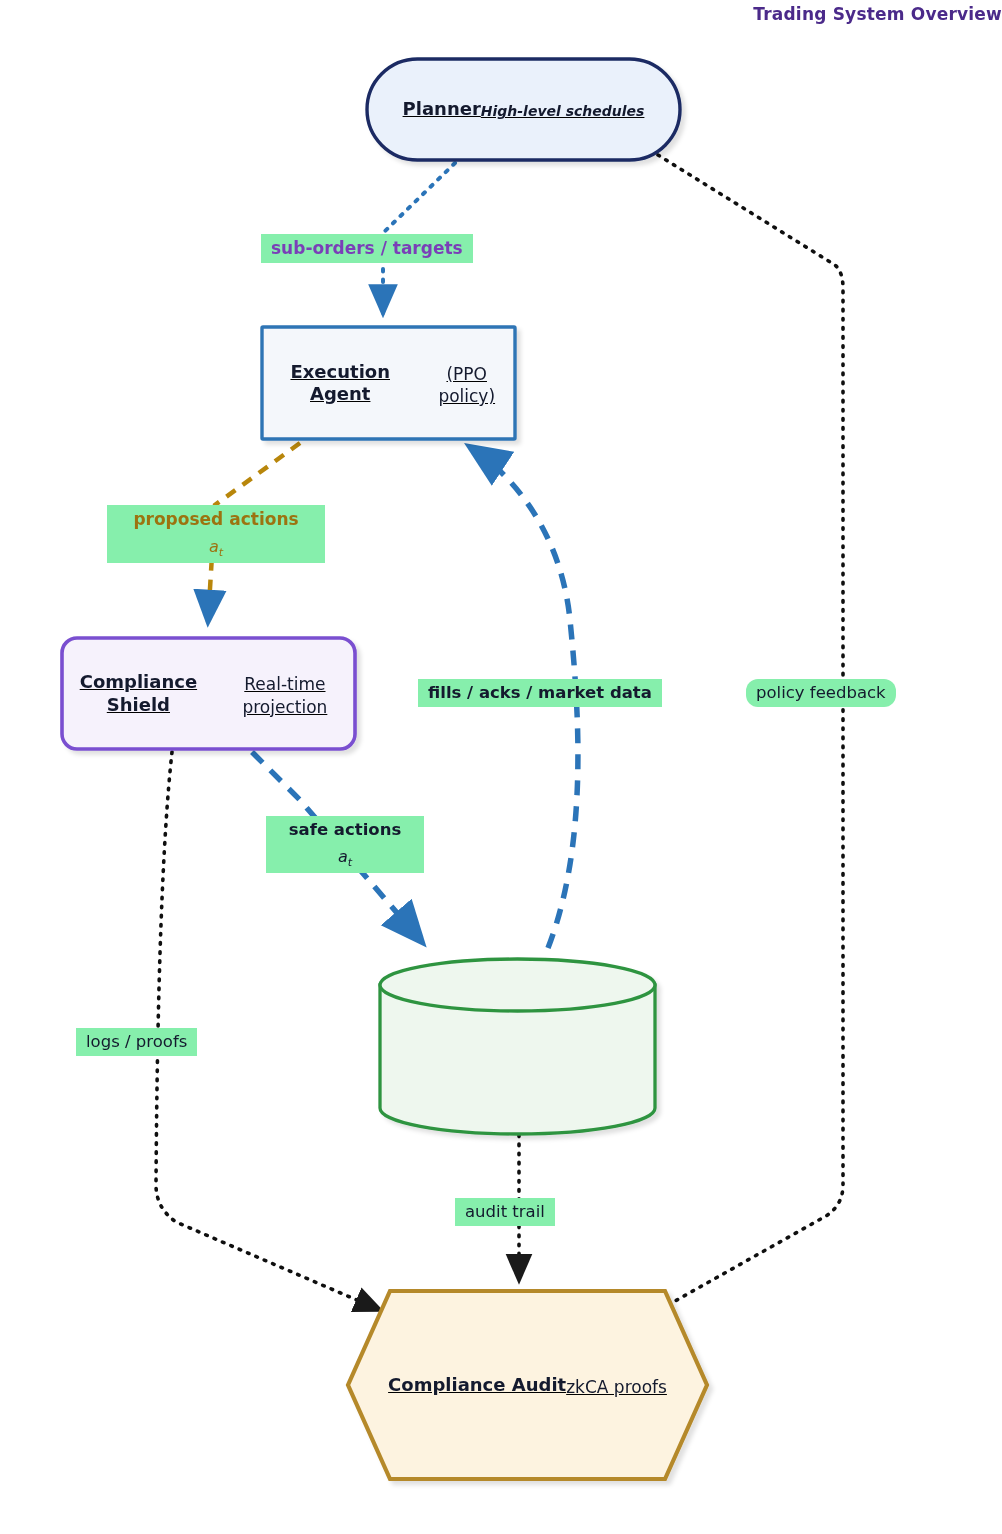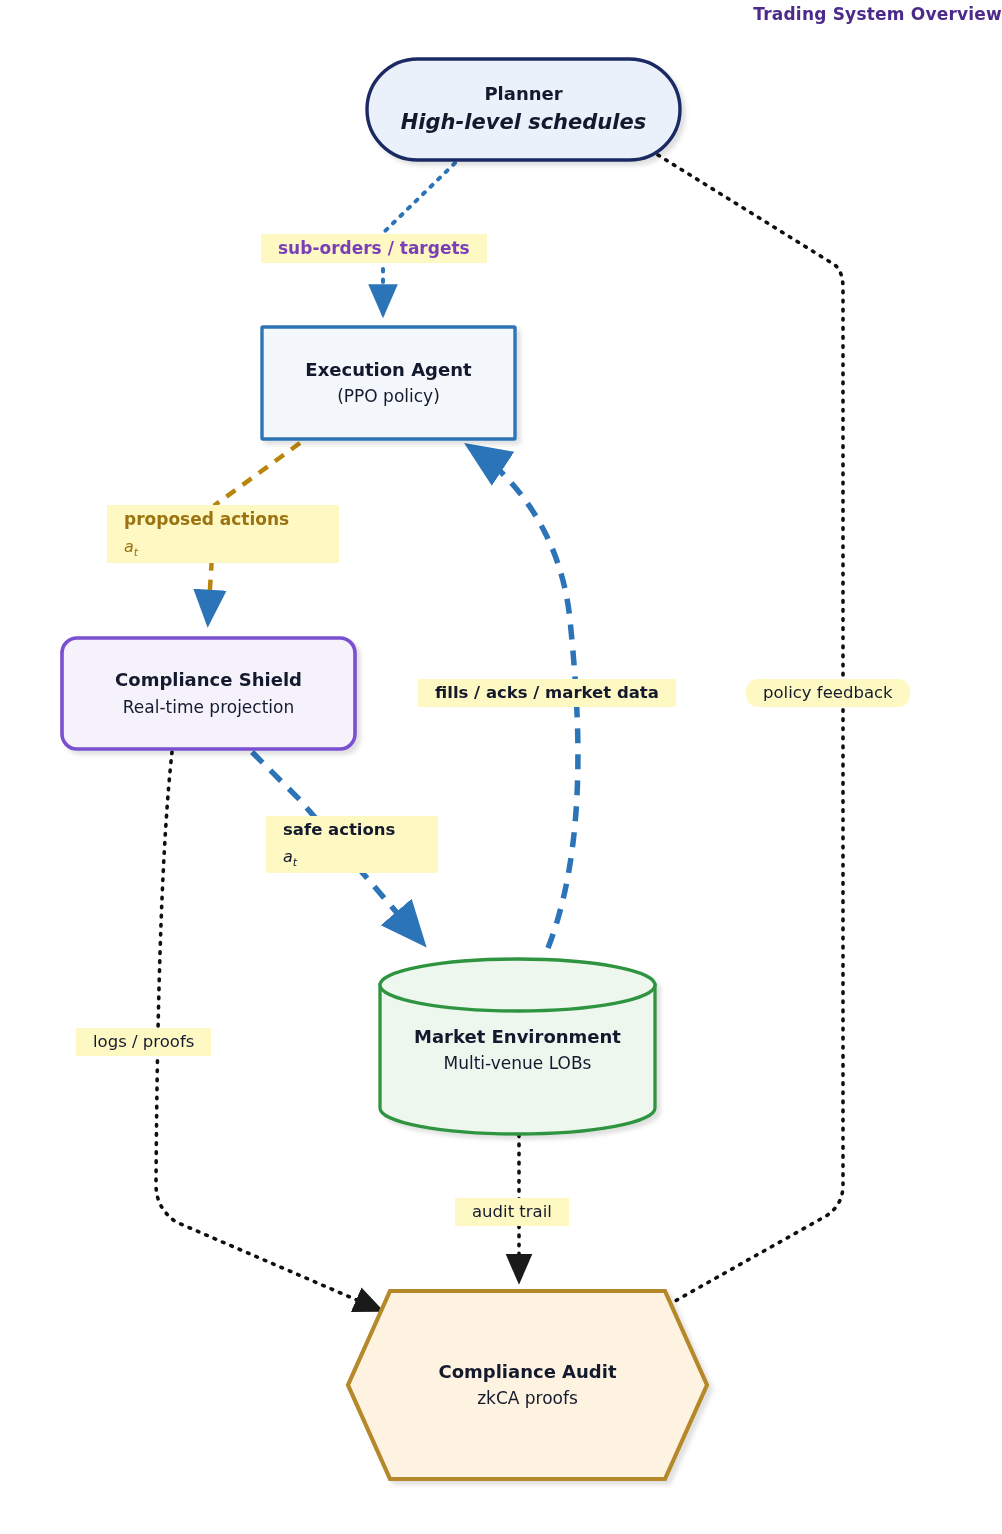--- a/index.html
+++ b/index.html
@@ -12,32 +12,34 @@
   svg.canvas{position:absolute;left:0;top:0;width:1002px;height:1534px;}
 
   
   .title{
     position:absolute;left:0;top:4px;width:1002px;text-align:right;
     font-size:17px;font-weight:bold;color:#4b2a8a;letter-spacing:.2px;
   }
 
   
   .node-text{
-    position:absolute;display:flex;flex-direction:column;
-    justify-content:center;text-align:center;
+    position:absolute;display:flex;flex-direction:row;
+    align-items:center;justify-content:center;text-align:center;
     pointer-events:none;
+    text-decoration:underline;
   }
   .n-title{font-size:18px;font-weight:bold;color:#141a2e;line-height:1.25;}
   .n-sub{font-size:17px;color:#141a2e;line-height:1.3;margin-top:4px;}
-  .n-sub.italic{font-style:italic;font-weight:bold;font-size:21px;}
+  .n-sub.italic{font-style:italic;font-weight:bold;font-size:14px;}
 
   
   .elabel{
-    position:absolute;background:#fef9c3;padding:2px 17px;
+    position:absolute;background:#86efac;padding:2px 10px;
     font-size:16.5px;line-height:1.45;color:#141a2e;white-space:nowrap;
+    text-align:center;
   }
   .elabel.bold{font-weight:bold;}
   .elabel.purple{color:#7a3fb8;font-weight:bold;font-size:17px;}
   .elabel.gold{color:#9c7310;font-weight:bold;font-size:17px;}
   .elabel .sub{display:block;font-weight:normal;font-size:16px;font-style:italic;margin-top:3px;}
   .elabel .sub i{font-style:italic;}
   .elabel .sub sub{font-size:11px;font-style:italic;}
 </style>
 </head>
 <body>
@@ -117,24 +119,20 @@
   <div class="node-text" style="left:262px;top:327px;width:253px;height:112px;">
     <div class="n-title">Execution Agent</div>
     <div class="n-sub">(PPO policy)</div>
   </div>
 
   <div class="node-text" style="left:62px;top:638px;width:293px;height:111px;">
     <div class="n-title">Compliance Shield</div>
     <div class="n-sub">Real-time projection</div>
   </div>
 
-  <div class="node-text" style="left:380px;top:990px;width:275px;height:120px;">
-    <div class="n-title">Market Environment</div>
-    <div class="n-sub">Multi-venue LOBs</div>
-  </div>
 
   <div class="node-text" style="left:348px;top:1291px;width:359px;height:188px;">
     <div class="n-title">Compliance Audit</div>
     <div class="n-sub">zkCA proofs</div>
   </div>
 
   <div class="elabel purple" style="left:261px;top:234px;">
     <span>sub-orders / targets</span>
   </div>
 

